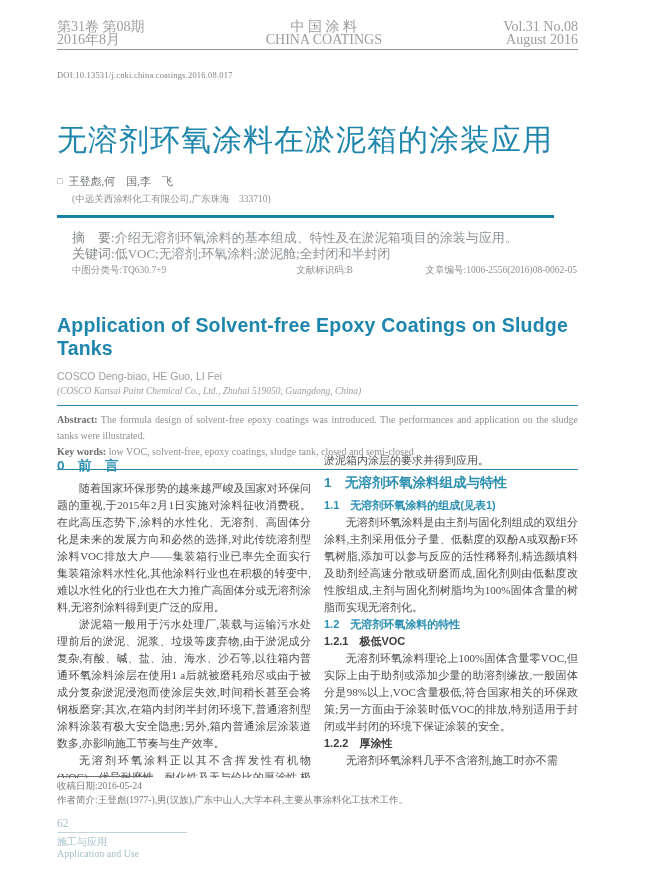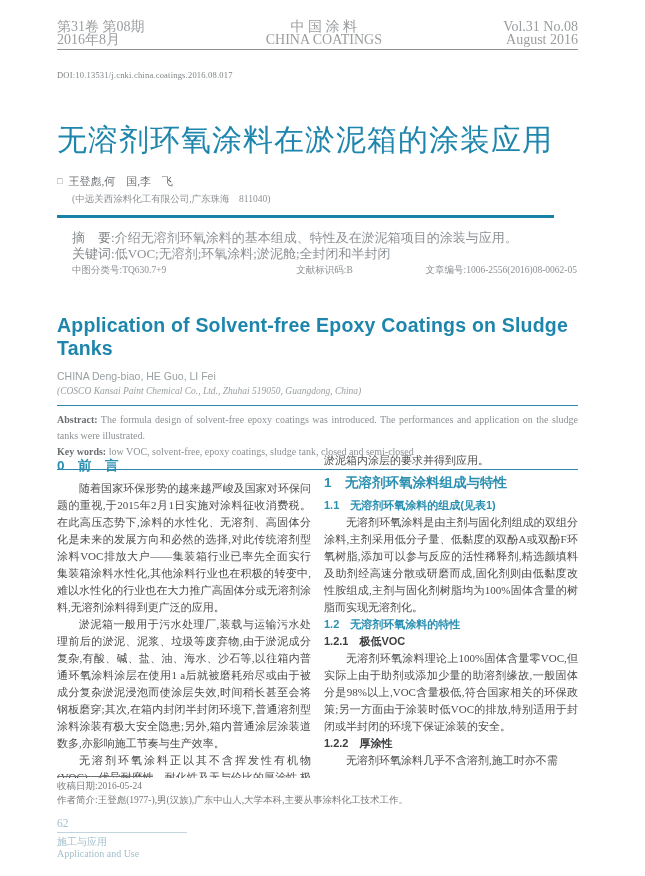--- a/index.html
+++ b/index.html
@@ -111,35 +111,35 @@
         <div>August 2016</div>
       </div>
     </div>
     <hr class="header-rule">
     <div class="doi-line">DOI:10.13531/j.cnki.china.coatings.2016.08.017</div>
 
     <h1 class="cn-title">无溶剂环氧涂料在淤泥箱的涂装应用</h1>
     <div class="cn-authors">
       <span class="marker">□</span><span>王登彪,何　国,李　飞</span>
     </div>
-    <div class="cn-affil">(中远关西涂料化工有限公司,广东珠海　811040)</div>
+    <div class="cn-affil">(中远关西涂料化工有限公司,广东珠海　333710)</div>
     <hr class="thick-rule">
 
     <div class="cn-abstract">
       <div><span class="lbl">摘　要:</span><span>介绍无溶剂环氧涂料的基本组成、特性及在淤泥箱项目的涂装与应用。</span></div>
       <div><span class="lbl">关键词:</span><span>低VOC;无溶剂;环氧涂料;淤泥舱;全封闭和半封闭</span></div>
     </div>
     <div class="clc-row">
       <div class="cell"><span class="lbl">中图分类号:</span><span>TQ630.7+9</span></div>
       <div class="cell mid"><span class="lbl">文献标识码:</span><span>B</span></div>
       <div class="cell last"><span class="lbl">文章编号:</span><span>1006-2556(2016)08-0062-05</span></div>
     </div>
 
     <h2 class="en-title">Application of Solvent-free Epoxy Coatings on Sludge Tanks</h2>
-    <div class="en-authors">CHINA Deng-biao, HE Guo, LI Fei</div>
+    <div class="en-authors">COSCO Deng-biao, HE Guo, LI Fei</div>
     <div class="en-affil">(COSCO Kansai Paint Chemical Co., Ltd., Zhuhai 519050, Guangdong, China)</div>
     <hr class="thin-rule">
     <div class="en-abstract">
       <div><span class="lbl">Abstract:</span> <span>The formula design of solvent-free epoxy coatings was introduced. The performances and application on the sludge tanks were illustrated.</span></div>
       <div class="kw"><span class="lbl">Key words:</span> <span>low VOC, solvent-free, epoxy coatings, sludge tank, closed and semi-closed</span></div>
     </div>
     <hr class="thin-rule">
   </div>
 
   <div class="columns">

